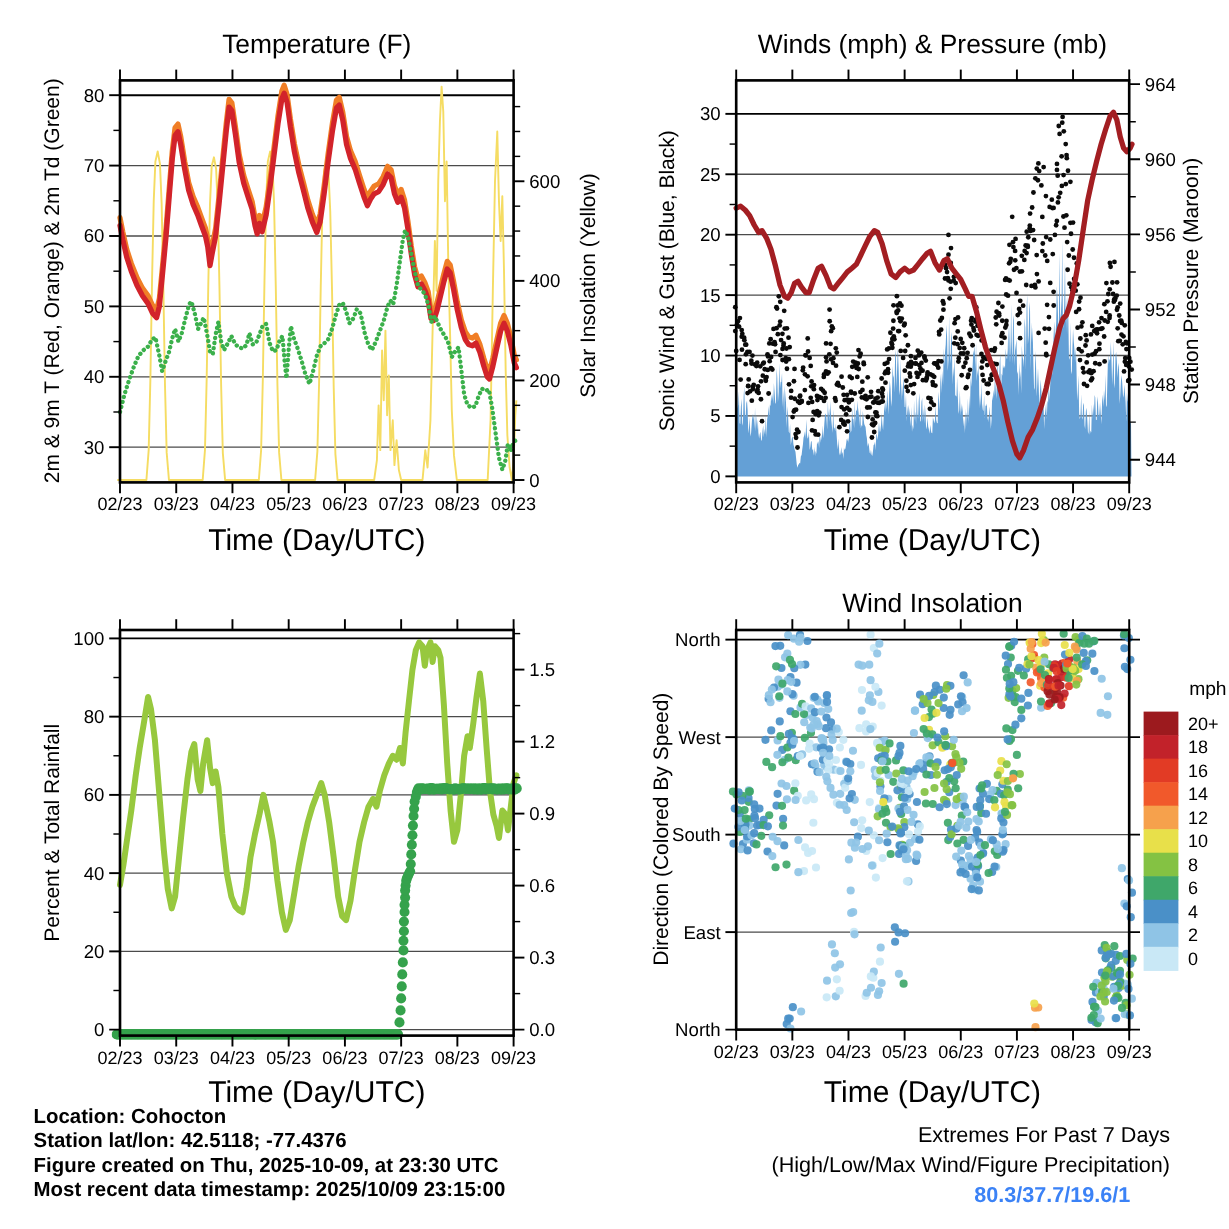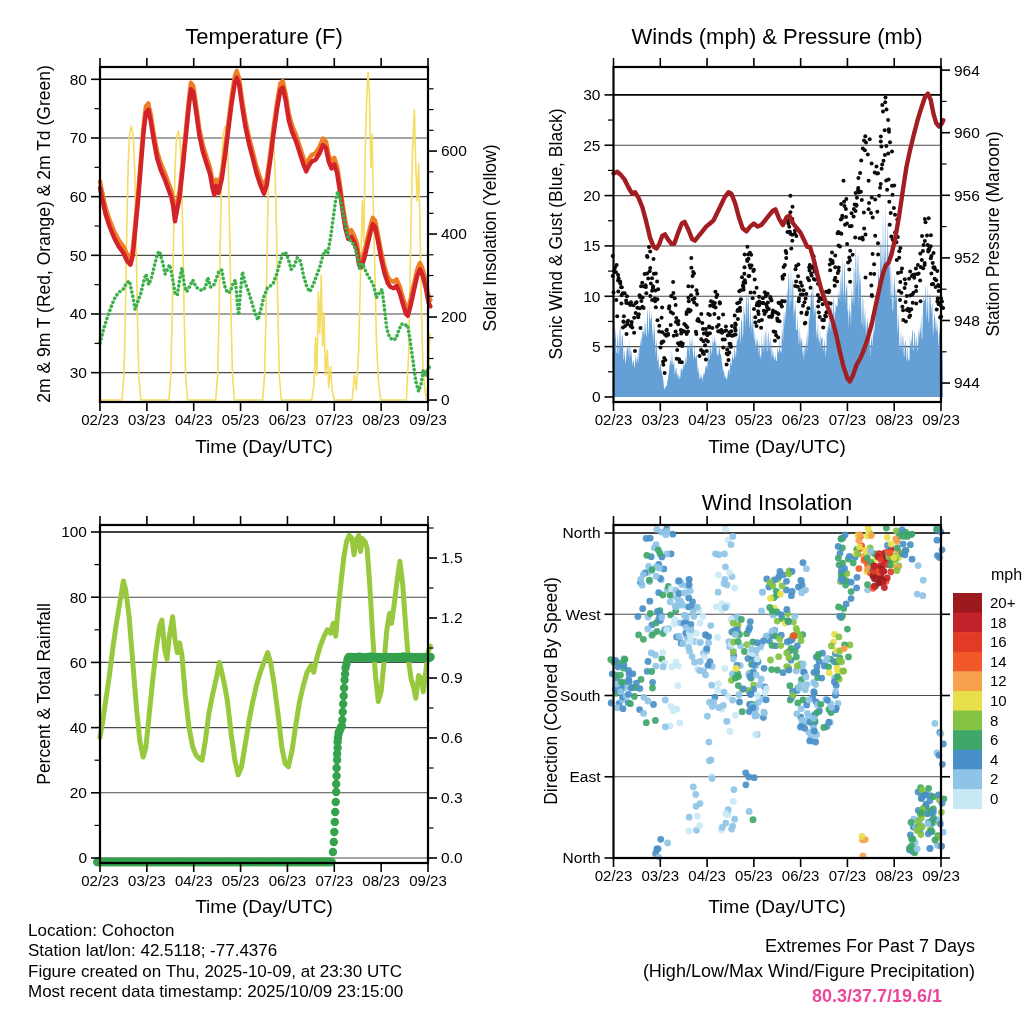--- a/index.html
+++ b/index.html
@@ -1,24 +1,24 @@
 <!DOCTYPE html>
 <html><head>
 <meta charset="utf-8">
 <style>
   html,body{margin:0;padding:0;background:#fff;}
   #page{position:relative;width:1024px;height:1024px;background:#fff;overflow:hidden;
         font-family:"Liberation Sans",sans-serif;color:#000;}
   #chart-svg{position:absolute;left:0;top:0;}
   .ttl{position:absolute;transform:translateX(-50%);font-size:22px;white-space:nowrap;}
-  .xl{position:absolute;transform:translateX(-50%);font-size:19px;white-space:nowrap;text-align:right;}
+  .xl{position:absolute;transform:translateX(-50%);font-size:25px;white-space:nowrap;text-align:right;}
   .vlabel{position:absolute;transform:translate(-50%,-50%) rotate(-90deg);
           font-size:17.5px;white-space:nowrap;}
   .cbt{position:absolute;font-size:16px;}
-  #footer-left{position:absolute;left:28px;top:921px;font-size:17px;line-height:20.3px;}
+  #footer-left{position:absolute;left:28px;top:921px;font-size:17px;line-height:20.3px;font-weight:bold;}
   #footer-right{position:absolute;right:49px;top:934px;text-align:right;font-size:18px;line-height:25px;}
   #extremes-values{padding-right:33px;font-weight:bold;}
 </style>
 </head>
 <body>
 
 <div id="page">
   <svg id="chart-svg" width="1024" height="1024">
       <defs>
         <clipPath id="clip0">
@@ -2341,15 +2341,15 @@
   <div id="footer-left">
     <div>Location: Cohocton</div>
     <div>Station lat/lon: 42.5118; -77.4376</div>
     <div>Figure created on Thu, 2025-10-09, at 23:30 UTC</div>
     <div>Most recent data timestamp: 2025/10/09 23:15:00</div>
   </div>
 
   <div id="footer-right">
     <div>Extremes For Past 7 Days</div>
     <div>(High/Low/Max Wind/Figure Precipitation)</div>
-    <div id="extremes-values" style="color: #ec4899; text-align: right;">80.3/37.7/19.6/1</div>
+    <div id="extremes-values" style="color: #3b82f6; text-align: right;">80.3/37.7/19.6/1</div>
   </div>
 </div>
 
 </body></html>

